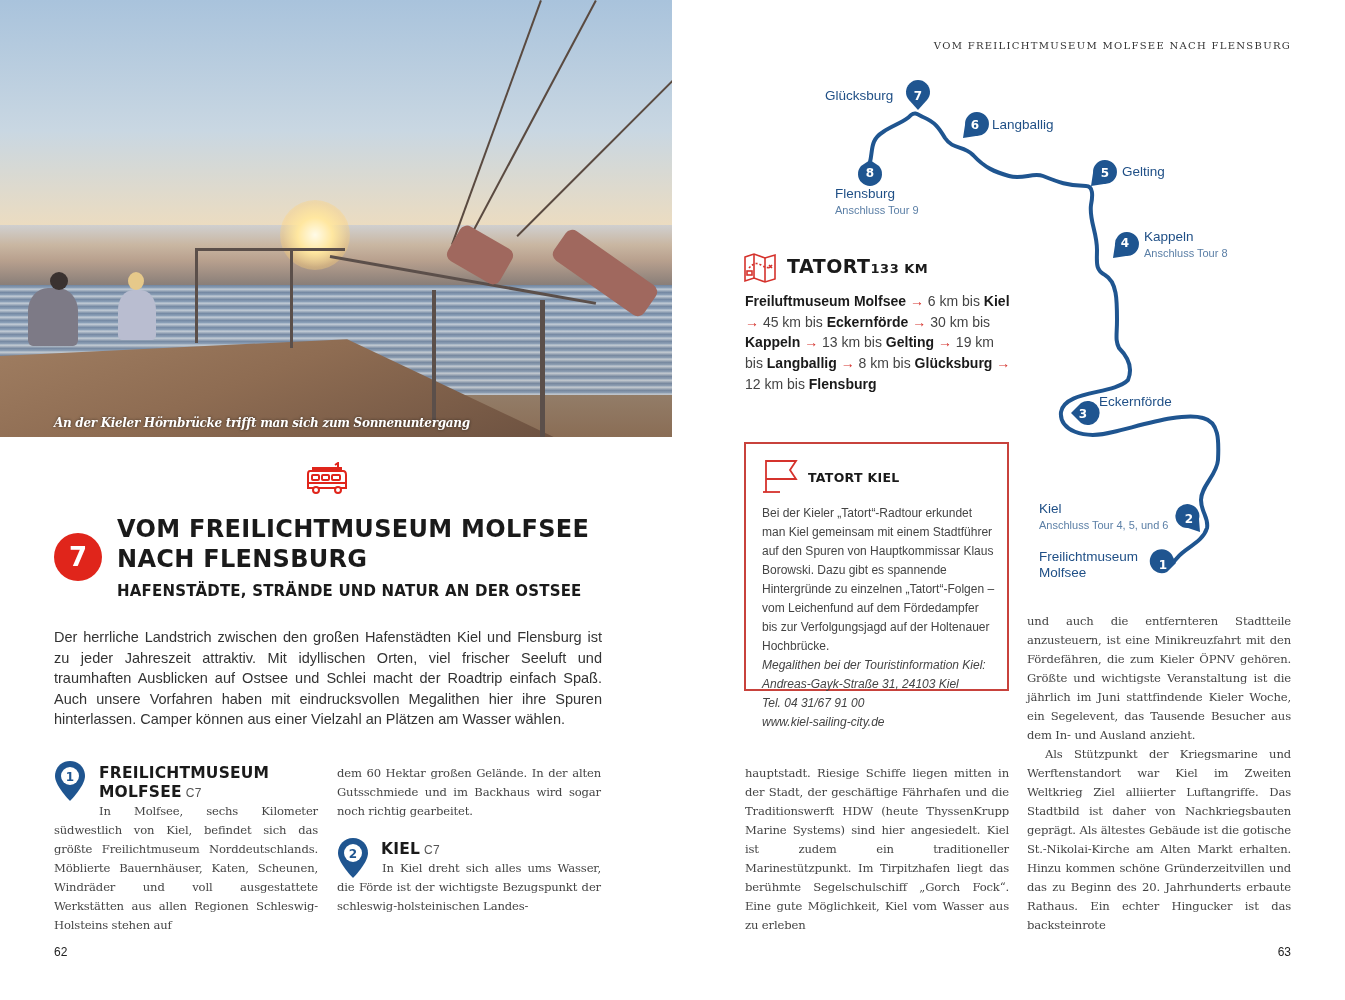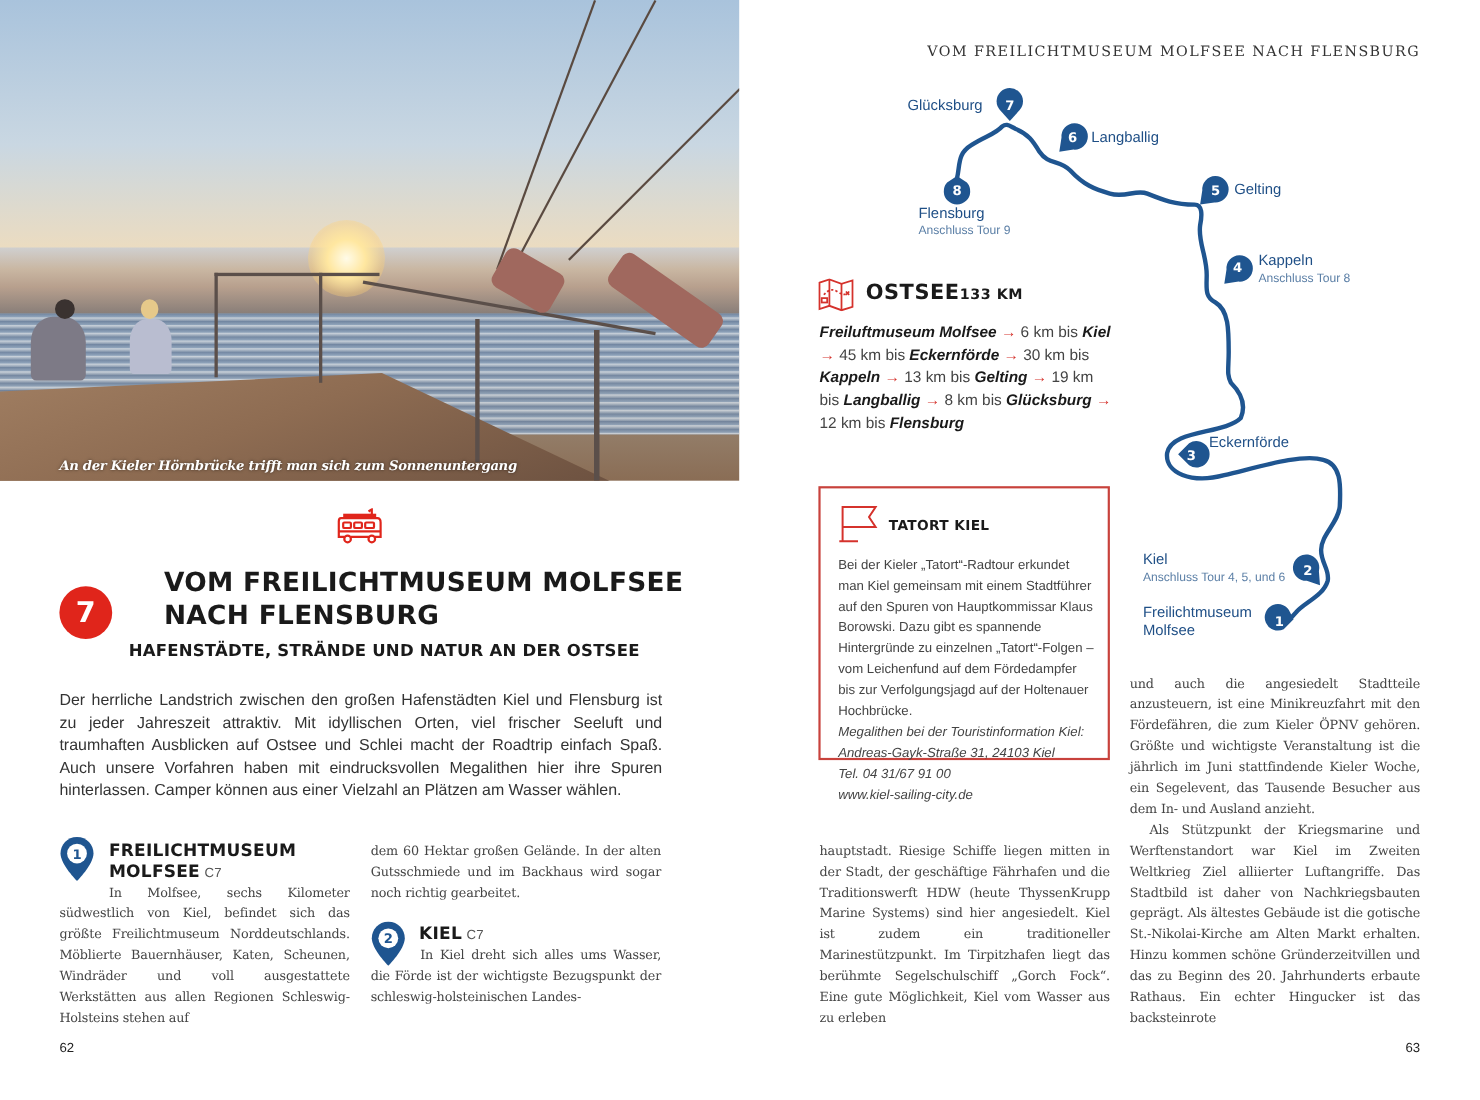--- a/index.html
+++ b/index.html
@@ -27,49 +27,49 @@
   .photo .rope { position: absolute; width: 2px; background: #5a4a40; transform-origin: top left; }
   .photo .sail { position: absolute; background: #a0685e; border-radius: 8px; }
   .caption { position: absolute; left: 54px; top: 416px; font-family: "DejaVu Serif", serif; font-style: italic; font-weight: bold;
     font-size: 12px; color: #fff; text-shadow: 0 0 3px rgba(0,0,0,0.6); letter-spacing: -0.3px; }
 
   
   .bus-icon { position: absolute; left: 305px; top: 462px; width: 44px; height: 34px; }
   .tour-badge { position: absolute; left: 54px; top: 533px; width: 48px; height: 48px; border-radius: 50%; background: #e0251b;
     color: #fff; font-weight: bold; font-size: 26px; text-align: center; line-height: 48px; }
   .tour-title { position: absolute; left: 117px; top: 514px; font-family: "DejaVu Sans", sans-serif; font-weight: bold;
-    font-size: 24px; line-height: 30px; color: #1a1a1a; letter-spacing: 0.3px; margin-left: 32px; }
+    font-size: 24px; line-height: 30px; color: #1a1a1a; letter-spacing: 0.3px; }
   .tour-subtitle { position: absolute; left: 117px; top: 582px; font-weight: bold; font-size: 15px; color: #1a1a1a; letter-spacing: 0.2px; }
 
   .intro { position: absolute; left: 54px; top: 627px; width: 548px; font-family: "Liberation Sans", sans-serif; font-size: 14.5px;
     line-height: 20.5px; color: #333; text-align: justify; }
 
   
   .poi-pin { position: absolute; width: 32px; height: 42px; }
   .poi-title { position: absolute; font-weight: bold; font-size: 15.5px; color: #1a1a1a; line-height: 19px; letter-spacing: 0.2px; }
   .poi-grid { font-family: "Liberation Sans", sans-serif; font-weight: normal; font-size: 12px; color: #555; margin-left: 4px; }
   .serif-col { position: absolute; font-family: "DejaVu Serif", serif; font-size: 11.6px; line-height: 19px; color: #444;
     text-align: justify; letter-spacing: -0.15px; }
   .indent-first { text-indent: 45px; }
   .indent-para { text-indent: 18px; }
 
   .page-num { position: absolute; top: 945px; font-family: "Liberation Sans", sans-serif; font-size: 12px; color: #222; }
 
   
-  .running-head { position: absolute; right: 54px; top: 40px; font-family: "DejaVu Serif", serif; font-size: 13px; letter-spacing: 1.3px; color: #333; }
+  .running-head { position: absolute; right: 54px; top: 40px; font-family: "DejaVu Serif", serif; font-size: 10px; letter-spacing: 1.3px; color: #333; }
   .map-svg { position: absolute; left: 0; top: 0; width: 672px; height: 600px; }
   .map-label { position: absolute; font-family: "Liberation Sans", sans-serif; color: #1f4f86; font-size: 13.5px; line-height: 16px; }
   .map-sub { display: block; font-size: 11px; color: #5b7fa6; }
 
   .route-head { position: absolute; left: 70px; top: 253px; }
   .route-icon { position: absolute; left: 0; top: 0; width: 34px; height: 30px; }
   .route-label { position: absolute; left: 44px; top: 2px; font-weight: bold; font-size: 19px; letter-spacing: 0.5px; color: #1a1a1a; white-space: nowrap; }
   .route-km { font-size: 13px; margin-left: 0; }
   .route-text { position: absolute; left: 72px; top: 291px; width: 270px; font-family: "Liberation Sans", sans-serif; font-size: 14px; line-height: 20.7px; color: #444; }
-  .route-text b { color: #1a1a1a; font-style: italic; }
+  .route-text b { color: #1a1a1a; }
   .arr { color: #d5322c; }
 
   .tatort-box { position: absolute; left: 71px; top: 442px; width: 265px; height: 249px; border: 2px solid #c8423c; }
   .flag-icon { position: absolute; left: 16px; top: 14px; width: 36px; height: 36px; }
   .tatort-title { position: absolute; left: 62px; top: 26px; font-weight: bold; font-size: 12.5px; color: #1a1a1a; letter-spacing: 0.3px; }
   .tatort-body { position: absolute; left: 16px; top: 60px; width: 235px; font-family: "Liberation Sans", sans-serif; font-size: 12px; line-height: 19px; color: #444; }
   .tatort-info { font-style: italic; }
 </style>
 </head>
 <body>
@@ -214,21 +214,21 @@
       <g fill="none" stroke="#d5322c" stroke-width="1.6">
         <path d="M2 4 L11 1 L22 5 L32 2 V26 L22 29 L11 25 L2 28 Z"></path>
         <line x1="11" y1="1" x2="11" y2="25"></line>
         <line x1="22" y1="5" x2="22" y2="29"></line>
         <rect x="4" y="18" width="5" height="4"></rect>
         <path d="M6 15 Q12 8 18 12 T28 14" stroke-dasharray="2 2"></path>
         <path d="M26 12 L29 15 M29 12 L26 15"></path>
       </g>
     </svg>
     <div class="route-label">
-      <span>OSTSEE</span><span class="route-km">133 KM</span>
+      <span>TATORT</span><span class="route-km">133 KM</span>
     </div>
   </div>
 
   <div class="route-text">
     <b>Freiluftmuseum Molfsee</b>
     <span class="arr">→</span>
     <span>6 km</span>
     <span>bis</span>
     <b>Kiel</b>
     <span class="arr">→</span>
@@ -271,18 +271,18 @@
       <p class="tatort-info">Megalithen bei der Touristinformation Kiel:</p>
       <p class="tatort-info">Andreas-Gayk-Straße 31, 24103 Kiel</p>
       <p class="tatort-info">Tel. 04 31/67 91 00</p>
       <p class="tatort-info">www.kiel-sailing-city.de</p>
     </div>
   </div>
 
   <p class="serif-col" style="left:72px;top:764px;width:264px;">hauptstadt. Riesige Schiffe liegen mitten in der Stadt, der geschäftige Fährhafen und die Traditionswerft HDW (heute ThyssenKrupp Marine Systems) sind hier angesiedelt. Kiel ist zudem ein traditioneller Marinestützpunkt. Im Tirpitzhafen liegt das berühmte Segelschulschiff „Gorch Fock“. Eine gute Möglichkeit, Kiel vom Wasser aus zu erleben</p>
 
   <div class="serif-col" style="left:354px;top:612px;width:264px;">
-    <p>und auch die angesiedelt Stadtteile anzusteuern, ist eine Minikreuzfahrt mit den Fördefähren, die zum Kieler ÖPNV gehören. Größte und wichtigste Veranstaltung ist die jährlich im Juni stattfindende Kieler Woche, ein Segelevent, das Tausende Besucher aus dem In- und Ausland anzieht.</p>
+    <p>und auch die entfernteren Stadtteile anzusteuern, ist eine Minikreuzfahrt mit den Fördefähren, die zum Kieler ÖPNV gehören. Größte und wichtigste Veranstaltung ist die jährlich im Juni stattfindende Kieler Woche, ein Segelevent, das Tausende Besucher aus dem In- und Ausland anzieht.</p>
     <p class="indent-para">Als Stützpunkt der Kriegsmarine und Werftenstandort war Kiel im Zweiten Weltkrieg Ziel alliierter Luftangriffe. Das Stadtbild ist daher von Nachkriegsbauten geprägt. Als ältestes Gebäude ist die gotische St.-Nikolai-Kirche am Alten Markt erhalten. Hinzu kommen schöne Gründerzeitvillen und das zu Beginn des 20. Jahrhunderts erbaute Rathaus. Ein echter Hingucker ist das backsteinrote</p>
   </div>
 
   <div class="page-num" style="right:54px;">63</div>
 </div>
 
 </body></html>

